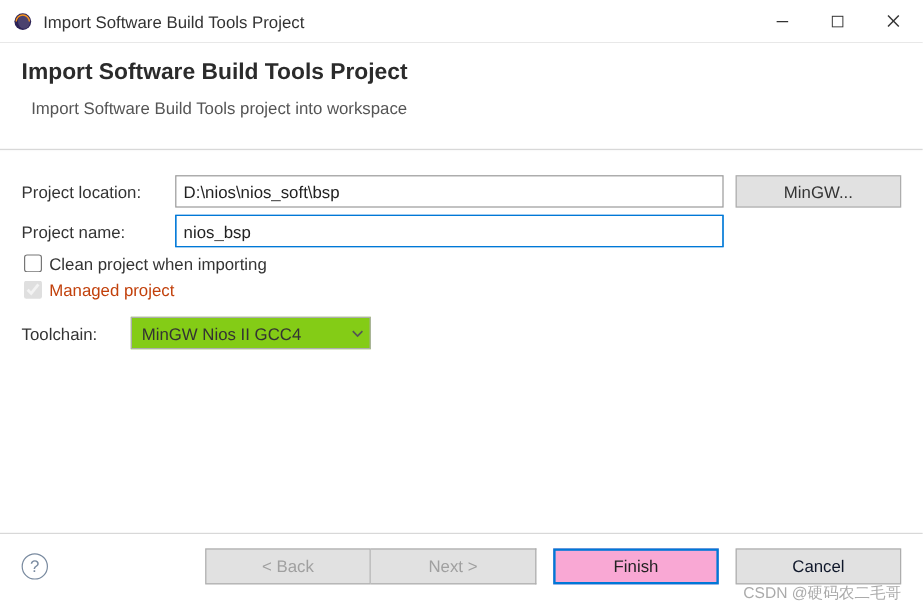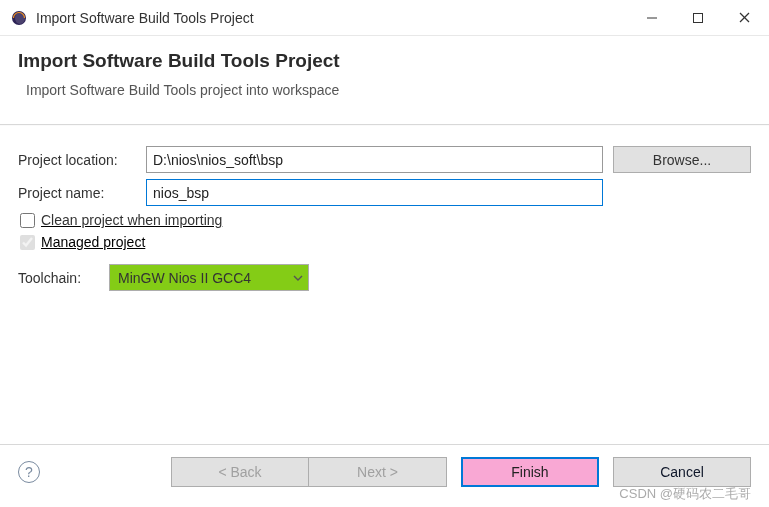--- a/index.html
+++ b/index.html
@@ -90,32 +90,31 @@
       margin-left: 10px;
       background: #e1e1e1;
       border: 1px solid #adadad;
       font-size: 14px;
       color: #333;
       cursor: pointer;
     }
     .spacer-right { width: 148px; margin-left:0; visibility:hidden; }
     .check-row {
       display: flex;
-      align-items: flex-end;
+      align-items: flex-start;
       margin-top: 6px;
       margin-bottom: 4px;
       padding-left: 2px;
-      text-decoration: underline;
     }
     .check-row input[type=checkbox] {
       width: 15px; height: 15px;
       margin-right: 6px;
     }
     .check-label { font-size: 14px; color: #333; }
-    .check-row.disabled .check-label { color: #000000; }
+    .check-row.disabled .check-label { color: #c2410c; }
     .check-row.disabled input[type=checkbox] { opacity: 0.7; }
     .toolchain-row {
       display: flex;
       align-items: center;
       margin-top: 14px;
       gap: 20px;
     }
     .toolchain-label {
       font-size: 14px;
       color: #333;
@@ -217,21 +216,21 @@
 
 <div class="banner">
   <div class="banner-title">Import Software Build Tools Project</div>
   <div class="banner-desc">Import Software Build Tools project into workspace</div>
 </div>
 
 <div class="content">
   <div class="row">
     <div class="row-label">Project location:</div>
     <input class="text-input" type="text" value="D:\nios\nios_soft\bsp" style="">
-    <button class="browse-btn">Browse...</button>
+    <button class="browse-btn">MinGW...</button>
   </div>
   <div class="row">
     <div class="row-label">Project name:</div>
     <input class="text-input focused" type="text" value="nios_bsp" style="">
     <div class="browse-btn spacer-right"></div>
   </div>
 
   <div class="check-row">
     <input type="checkbox" style="">
     <span class="check-label">Clean project when importing</span>

